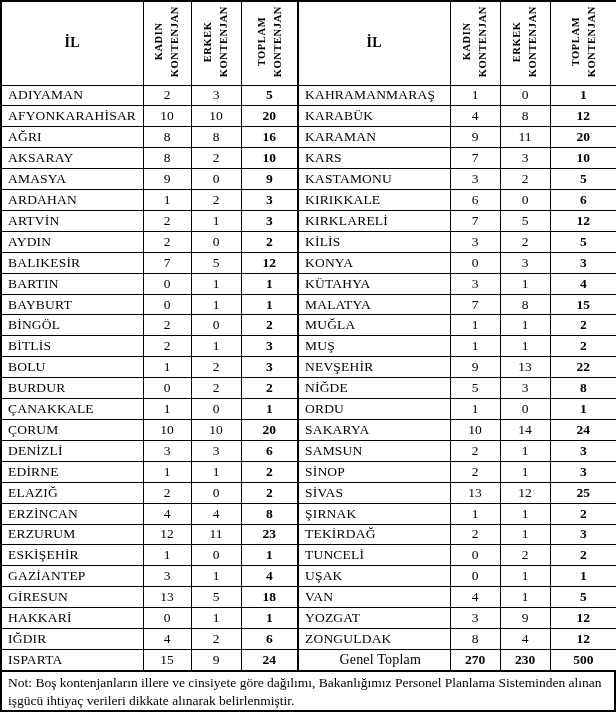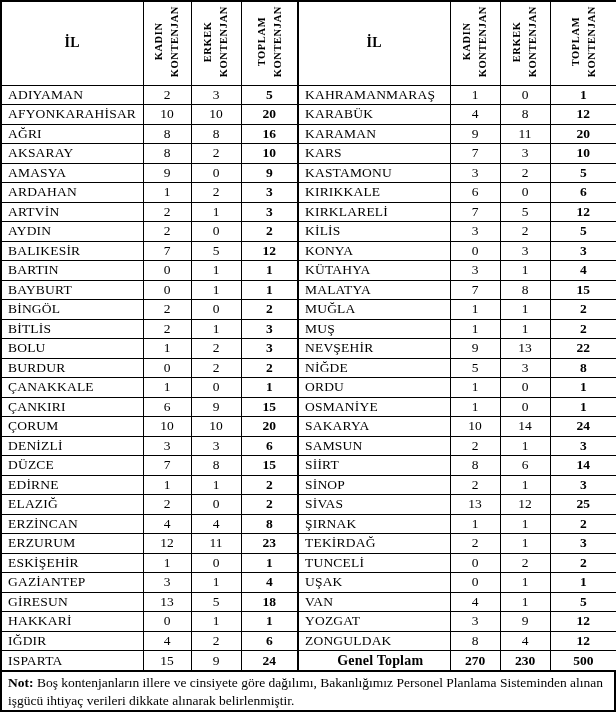--- a/index.html
+++ b/index.html
@@ -52,34 +52,34 @@
     letter-spacing: 0.2px;
     white-space: nowrap;
   }
   td.num {
     font-size: 13.5px;
     text-align: center;
   }
   .bold { font-weight: bold; }
   td.total-label {
     text-align: center;
-    font-weight: bold;
+    font-weight: normal;
     padding-left: 12px;
     font-size: 14px;
   }
 
   .note {
     width: 616px; height: 40px;
     border: 2px solid #000;
     border-top: none;
     padding: 2px 6px;
     font-size: 13.5px;
     line-height: 1.32;
   }
-  .note .note-label { font-weight: bold; }
+  .note .note-label { font-weight: normal; }
 </style>
 </head>
 <body>
 
 <div class="page">
 
   <table class="quota">
     <colgroup>
       <col style="width:142px">
         <col style="width:48px">
@@ -263,58 +263,38 @@
           <td class="il">ÇANAKKALE</td>
           <td class="num">1</td>
           <td class="num">0</td>
           <td class="num bold">1</td>
           <td class="il sep">ORDU</td>
           <td class="num">1</td>
           <td class="num">0</td>
           <td class="num bold">1</td>
         </tr>
         <tr>
-          <td class="il">ÇANKIRI</td>
-          <td class="num">6</td>
-          <td class="num">9</td>
-          <td class="num bold">15</td>
-          <td class="il sep">OSMANİYE</td>
-          <td class="num">1</td>
-          <td class="num">0</td>
-          <td class="num bold">1</td>
-        </tr>
-        <tr>
           <td class="il">ÇORUM</td>
           <td class="num">10</td>
           <td class="num">10</td>
           <td class="num bold">20</td>
           <td class="il sep">SAKARYA</td>
           <td class="num">10</td>
           <td class="num">14</td>
           <td class="num bold">24</td>
         </tr>
         <tr>
           <td class="il">DENİZLİ</td>
           <td class="num">3</td>
           <td class="num">3</td>
           <td class="num bold">6</td>
           <td class="il sep">SAMSUN</td>
           <td class="num">2</td>
           <td class="num">1</td>
           <td class="num bold">3</td>
-        </tr>
-        <tr>
-          <td class="il">DÜZCE</td>
-          <td class="num">7</td>
-          <td class="num">8</td>
-          <td class="num bold">15</td>
-          <td class="il sep">SİİRT</td>
-          <td class="num">8</td>
-          <td class="num">6</td>
-          <td class="num bold">14</td>
         </tr>
         <tr>
           <td class="il">EDİRNE</td>
           <td class="num">1</td>
           <td class="num">1</td>
           <td class="num bold">2</td>
           <td class="il sep">SİNOP</td>
           <td class="num">2</td>
           <td class="num">1</td>
           <td class="num bold">3</td>

